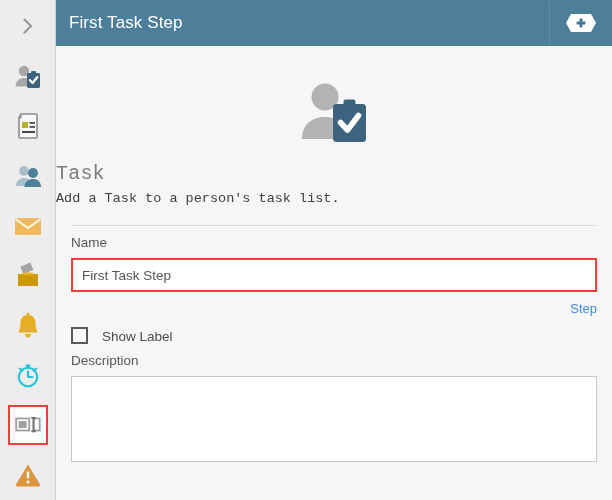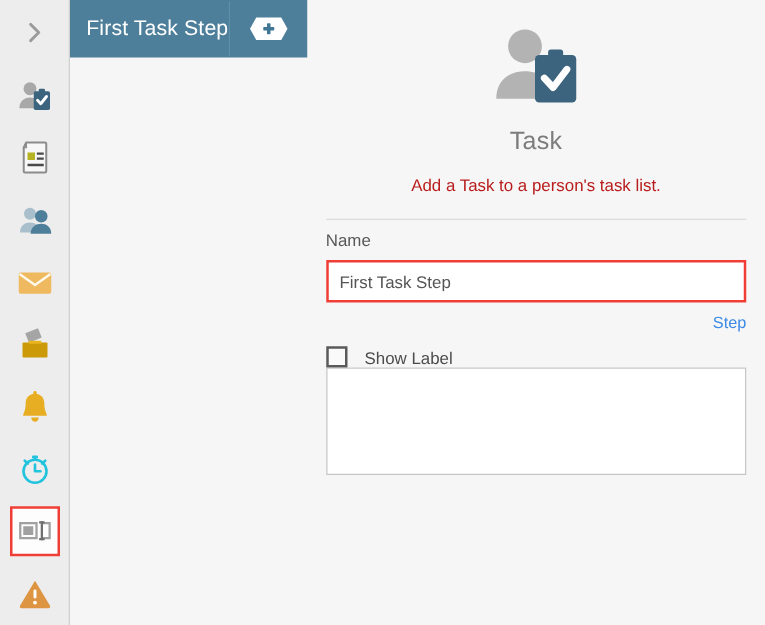--- a/index.html
+++ b/index.html
@@ -43,21 +43,21 @@
   .side-slot.selected .side-icon-wrap {
     background: #fdfdfd;
     border: 2px solid #ef3e36;
     width: 40px; height: 40px;
   }
 
   
   #right-col {
     flex: 1 1 auto;
     display: flex;
-    flex-direction: row;
+    flex-direction: column;
     min-width: 0;
   }
   #header {
     height: 46px;
     background: #4d7f9a;
     display: flex;
     align-items: center;
     flex: 0 0 46px;
     position: relative;
   }
@@ -87,34 +87,34 @@
   }
 
   
   #main {
     flex: 1 1 auto;
     background: #f6f6f6;
     overflow: hidden;
     position: relative;
   }
   #hero {
-    padding-top: 14px;
-    text-align: center;
+    padding-top: 28px;
+    font-family: Liberation Mono, monospace;
   }
   #hero-icon { height: 78px; display: flex; align-items: center; justify-content: center; }
   #hero-title {
     font-size: 20px;
     color: #7c7c7c;
     margin-top: 10px;
     letter-spacing: .2px;
   }
   #hero-sub {
     font-size: 13.5px;
-    color: #b91c1c;
-    margin-top: 16px;
+    color: #404040;
+    margin-top: 6px;
   }
   #divider {
     height: 1px;
     background: #dcdcdc;
     margin: 19px 15px 0 15px;
   }
 
   .form-area { padding: 0 15px; }
   .field-label {
     font-size: 13.5px;
@@ -333,19 +333,20 @@
 
         <div id="reset-row">
           <a id="reset-link" href="#">Step</a>
         </div>
 
         <div id="checkbox-row">
           <div id="show-label-box"></div>
           <div id="show-label-text">Show Label</div>
         </div>
 
+        <div class="field-label">Description</div>
         <textarea id="desc-box" placeholder="" style=""></textarea>
 
       </div>
 
     </div>
   </div>
 </div>
 
 </body></html>

